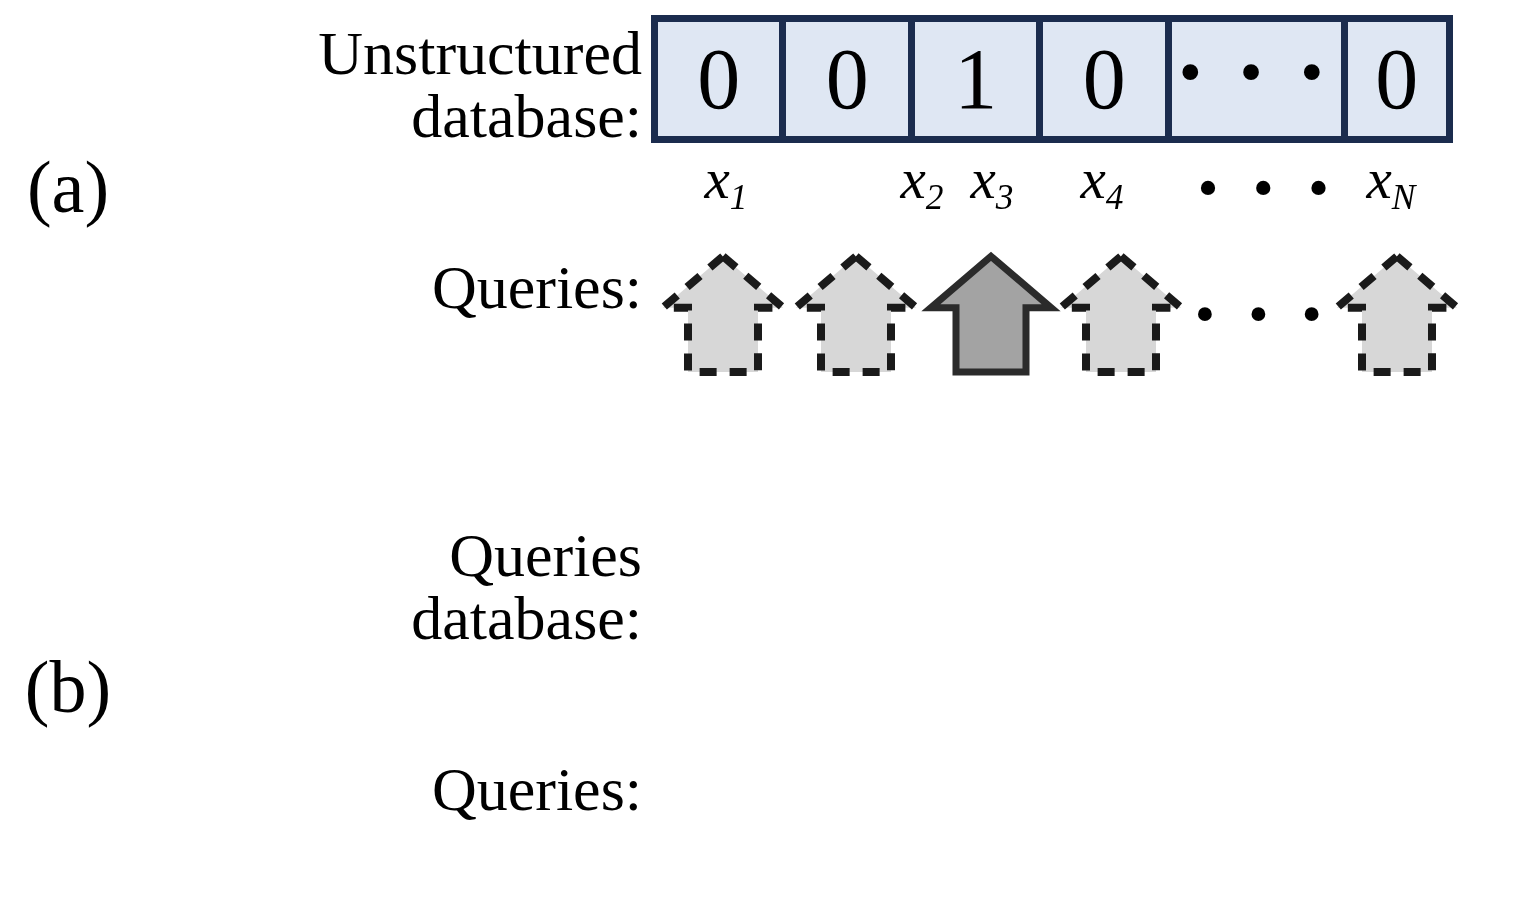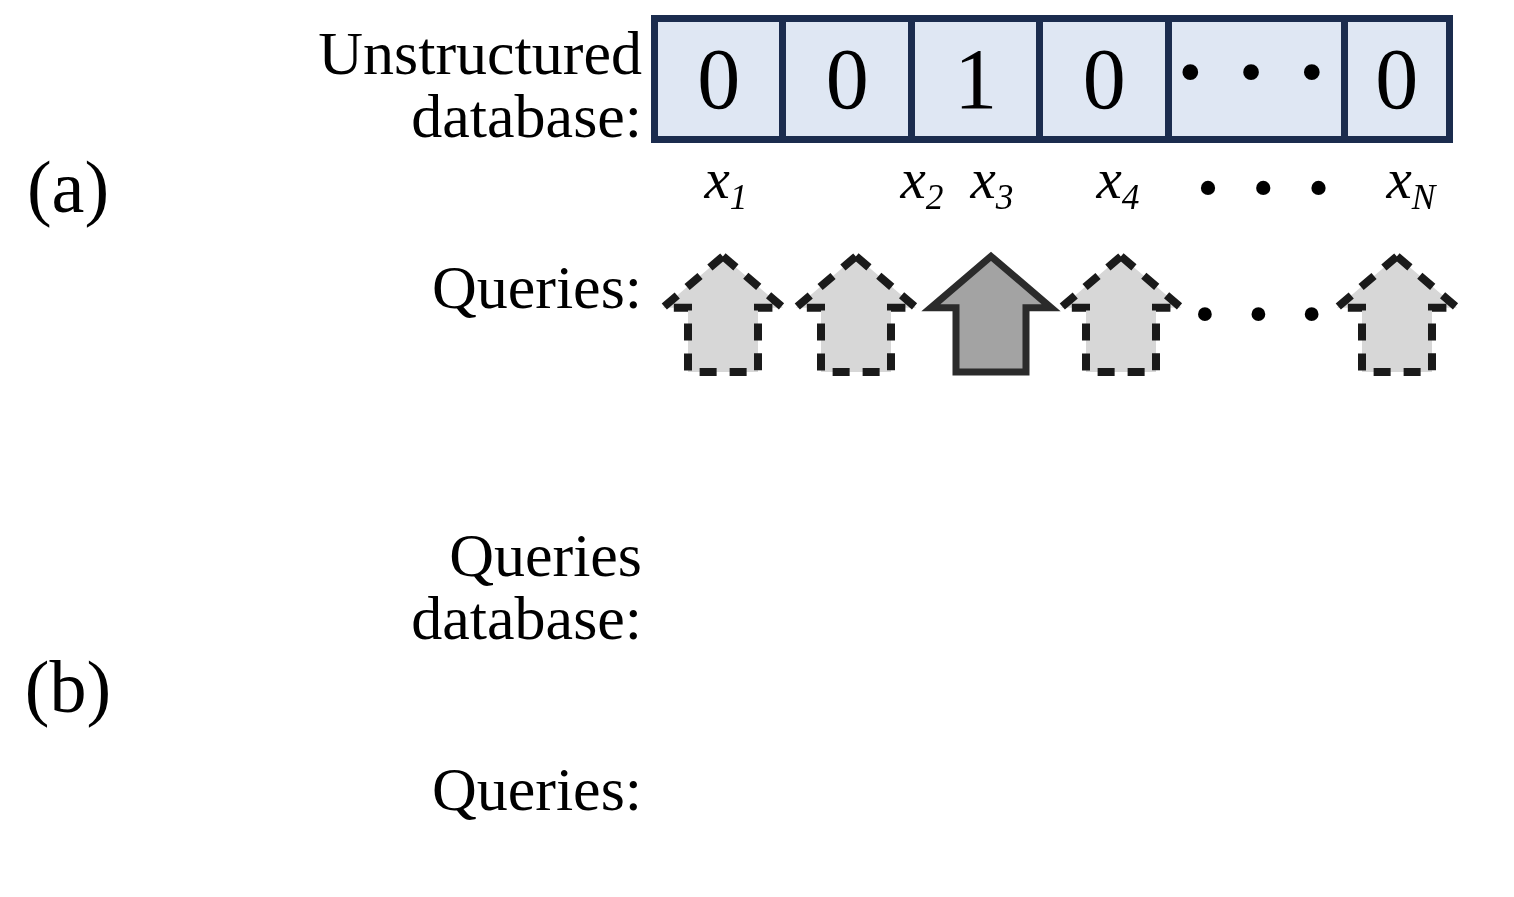--- a/index.html
+++ b/index.html
@@ -165,23 +165,23 @@
       </div>
       <div class="cell" style="width: 102px;">
         <span>0</span>
       </div>
     </div>
 
   <div class="index-row" id="index-a">
       <span class="index-item" style="left: 75px;"><span>x</span><sub>1</sub></span>
       <span class="index-item" style="left: 224px; margin-left: 47px;"><span>x</span><sub>2</sub></span>
       <span class="index-item" style="left: 341px; text-align: right;"><span>x</span><sub>3</sub></span>
-      <span class="index-item" style="left: 467px;"><span>x</span><sub>4</sub></span>
+      <span class="index-item" style="left: 451px;"><span>x</span><sub>4</sub></span>
       <span class="index-dots" style="left: 617px;">• • •</span>
-      <span class="index-item" style="left: 760px;"><span>x</span><sub>N</sub></span>
+      <span class="index-item" style="left: 740px;"><span>x</span><sub>N</sub></span>
     </div>
 
   <div class="arrow-row" id="arrows-a">
       <div class="arrow" style="left: 72px;">
         <svg width="148.39999999999998" height="126" viewBox="0 0 148.39999999999998 126">
           <polygon points="74.2,6.3 134.4,57.8 109.2,57.8 109.2,122.0 39.2,122.0 39.2,57.8 14.0,57.8" fill="#d7d7d7" stroke="#1a1a1a" stroke-width="8" stroke-linejoin="miter" stroke-dasharray="17 13"></polygon>
         </svg>
       </div>
       <div class="arrow" style="left: 205px;">
         <svg width="148.39999999999998" height="126" viewBox="0 0 148.39999999999998 126">

